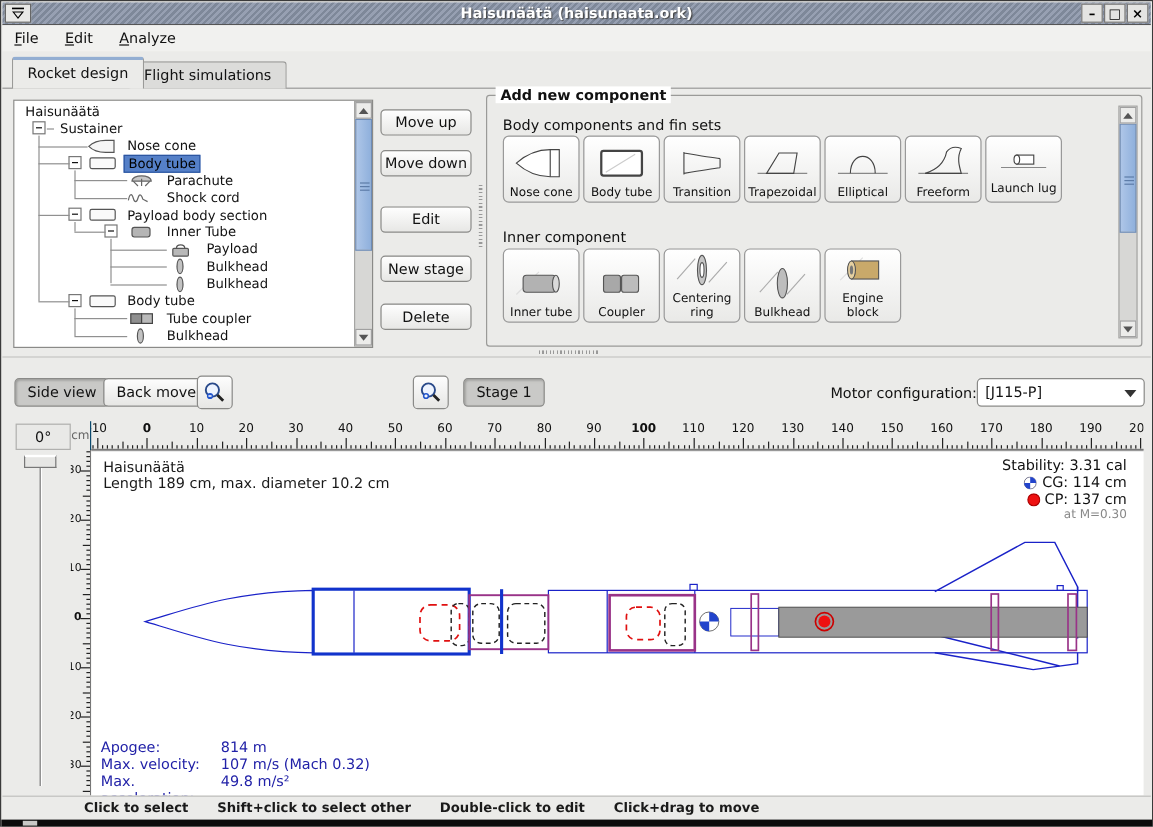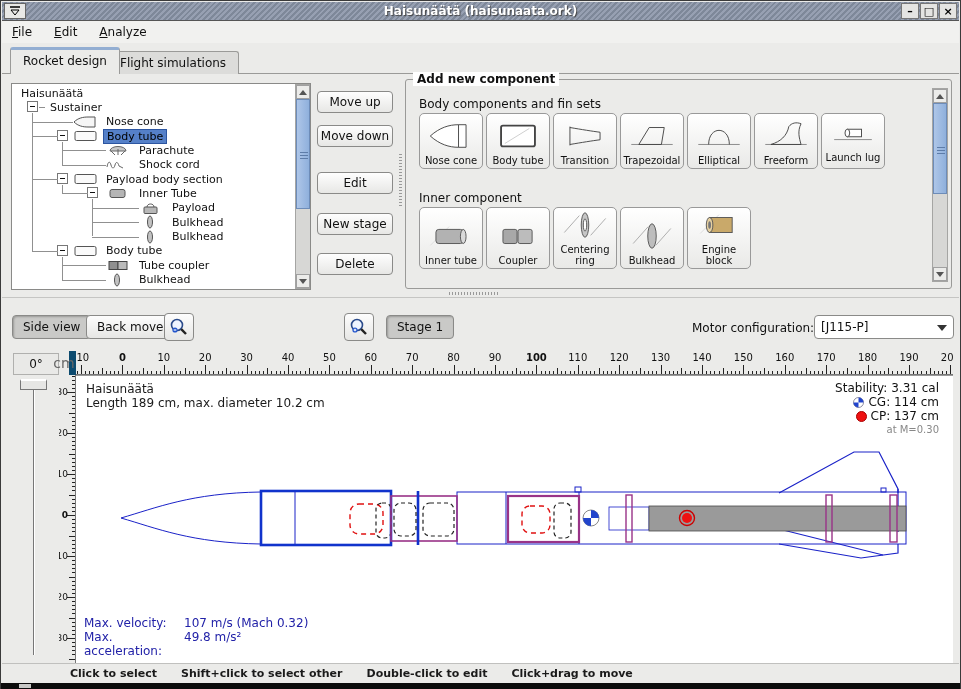--- a/index.html
+++ b/index.html
@@ -56,21 +56,21 @@
   #view-toolbar{left:1px;top:296px;right:1px;height:52px;background:#ebebe9;border-top:1px solid #c5c5c3;}
   .tb-btn{position:absolute;height:24px;background:linear-gradient(#fdfdfd,#e6e6e4);border:1px solid #8a8a88;border-radius:4px;font-size:12px;display:flex;align-items:center;justify-content:center;padding:0 10px;}
   .tb-btn.pressed{background:#c9c9c7;box-shadow:inset 1px 1px 2px #9a9a98;}
   .combo{position:absolute;height:24px;background:#fff;border:1px solid #8a8a88;border-radius:4px;font-size:12px;display:flex;align-items:center;padding:0 6px;}
   .combo .arrow{position:absolute;right:6px;top:9px;width:0;height:0;border-left:5px solid transparent;border-right:5px solid transparent;border-top:6px solid #333;}
   .lbl{position:absolute;font-size:12px;}
   
   #rot-box{left:12px;top:352px;width:46px;height:22px;background:#e9e9e7;border:1px solid #b0b0ae;display:flex;align-items:center;justify-content:center;font-size:12px;}
   #slider-track{left:32px;top:386px;width:2px;height:268px;background:#777;border-right:1px solid #fff;}
   #slider-handle{left:19px;top:378px;width:27px;height:11px;background:#e6e6e4;border:1px solid #777;border-top:2px solid #fff;}
-  #unit-box{left:58px;top:350px;width:17px;height:24px;border-right:7px solid #0c4a6e;color:#666;font-size:14px;display:flex;align-items:center;justify-content:center;}
+  #unit-box{left:58px;top:350px;width:17px;height:24px;border-right:1px solid #0c4a6e;color:#666;font-size:10px;display:flex;align-items:center;justify-content:center;}
   #hruler{left:75px;top:350px;width:877px;height:24px;overflow:hidden;border-bottom:1px solid #777;}
   .htick{position:absolute;bottom:0;width:1px;background:#222;}
   .hlab{position:absolute;top:1px;font-size:10px;transform:translateX(-50%);}
   #vruler{left:58px;top:374px;width:17px;height:288px;overflow:hidden;border-right:1px solid #777;}
   .vtick{position:absolute;right:0;height:1px;background:#222;}
   .vlab{position:absolute;right:7px;font-size:9px;transform:translateY(-50%);}
   #canvas{left:75px;top:374px;width:877px;height:288px;background:#fff;border-top:1px solid #999;overflow:hidden;}
   #info-block{position:absolute;left:10px;top:6px;font-size:12px;color:#1a1a1a;line-height:14px;}
   #stab-block{position:absolute;right:14px;top:5px;text-align:right;font-size:12px;line-height:14px;}
   #stab-mach{color:#888;font-size:10px;}
@@ -765,20 +765,24 @@
         <svg width="11" height="11" viewBox="0 0 11 11">
             <circle cx="5.5" cy="5.5" r="5" fill="#ee1111" stroke="#a00" stroke-width="1"></circle>
           </svg>
         <span>CP: 137 cm</span>
       </div>
       <div id="stab-mach">at M=0.30</div>
     </div>
 
     <div id="flight-block">
         <div class="fl-row">
+          <div class="fl-label">Apogee:</div>
+          <div>814 m</div>
+        </div>
+        <div class="fl-row">
           <div class="fl-label">Max. velocity:</div>
           <div>107 m/s  (Mach 0.32)</div>
         </div>
         <div class="fl-row">
           <div class="fl-label">Max. acceleration:</div>
           <div>49.8 m/s²</div>
         </div>
       </div>
   </div>
 

